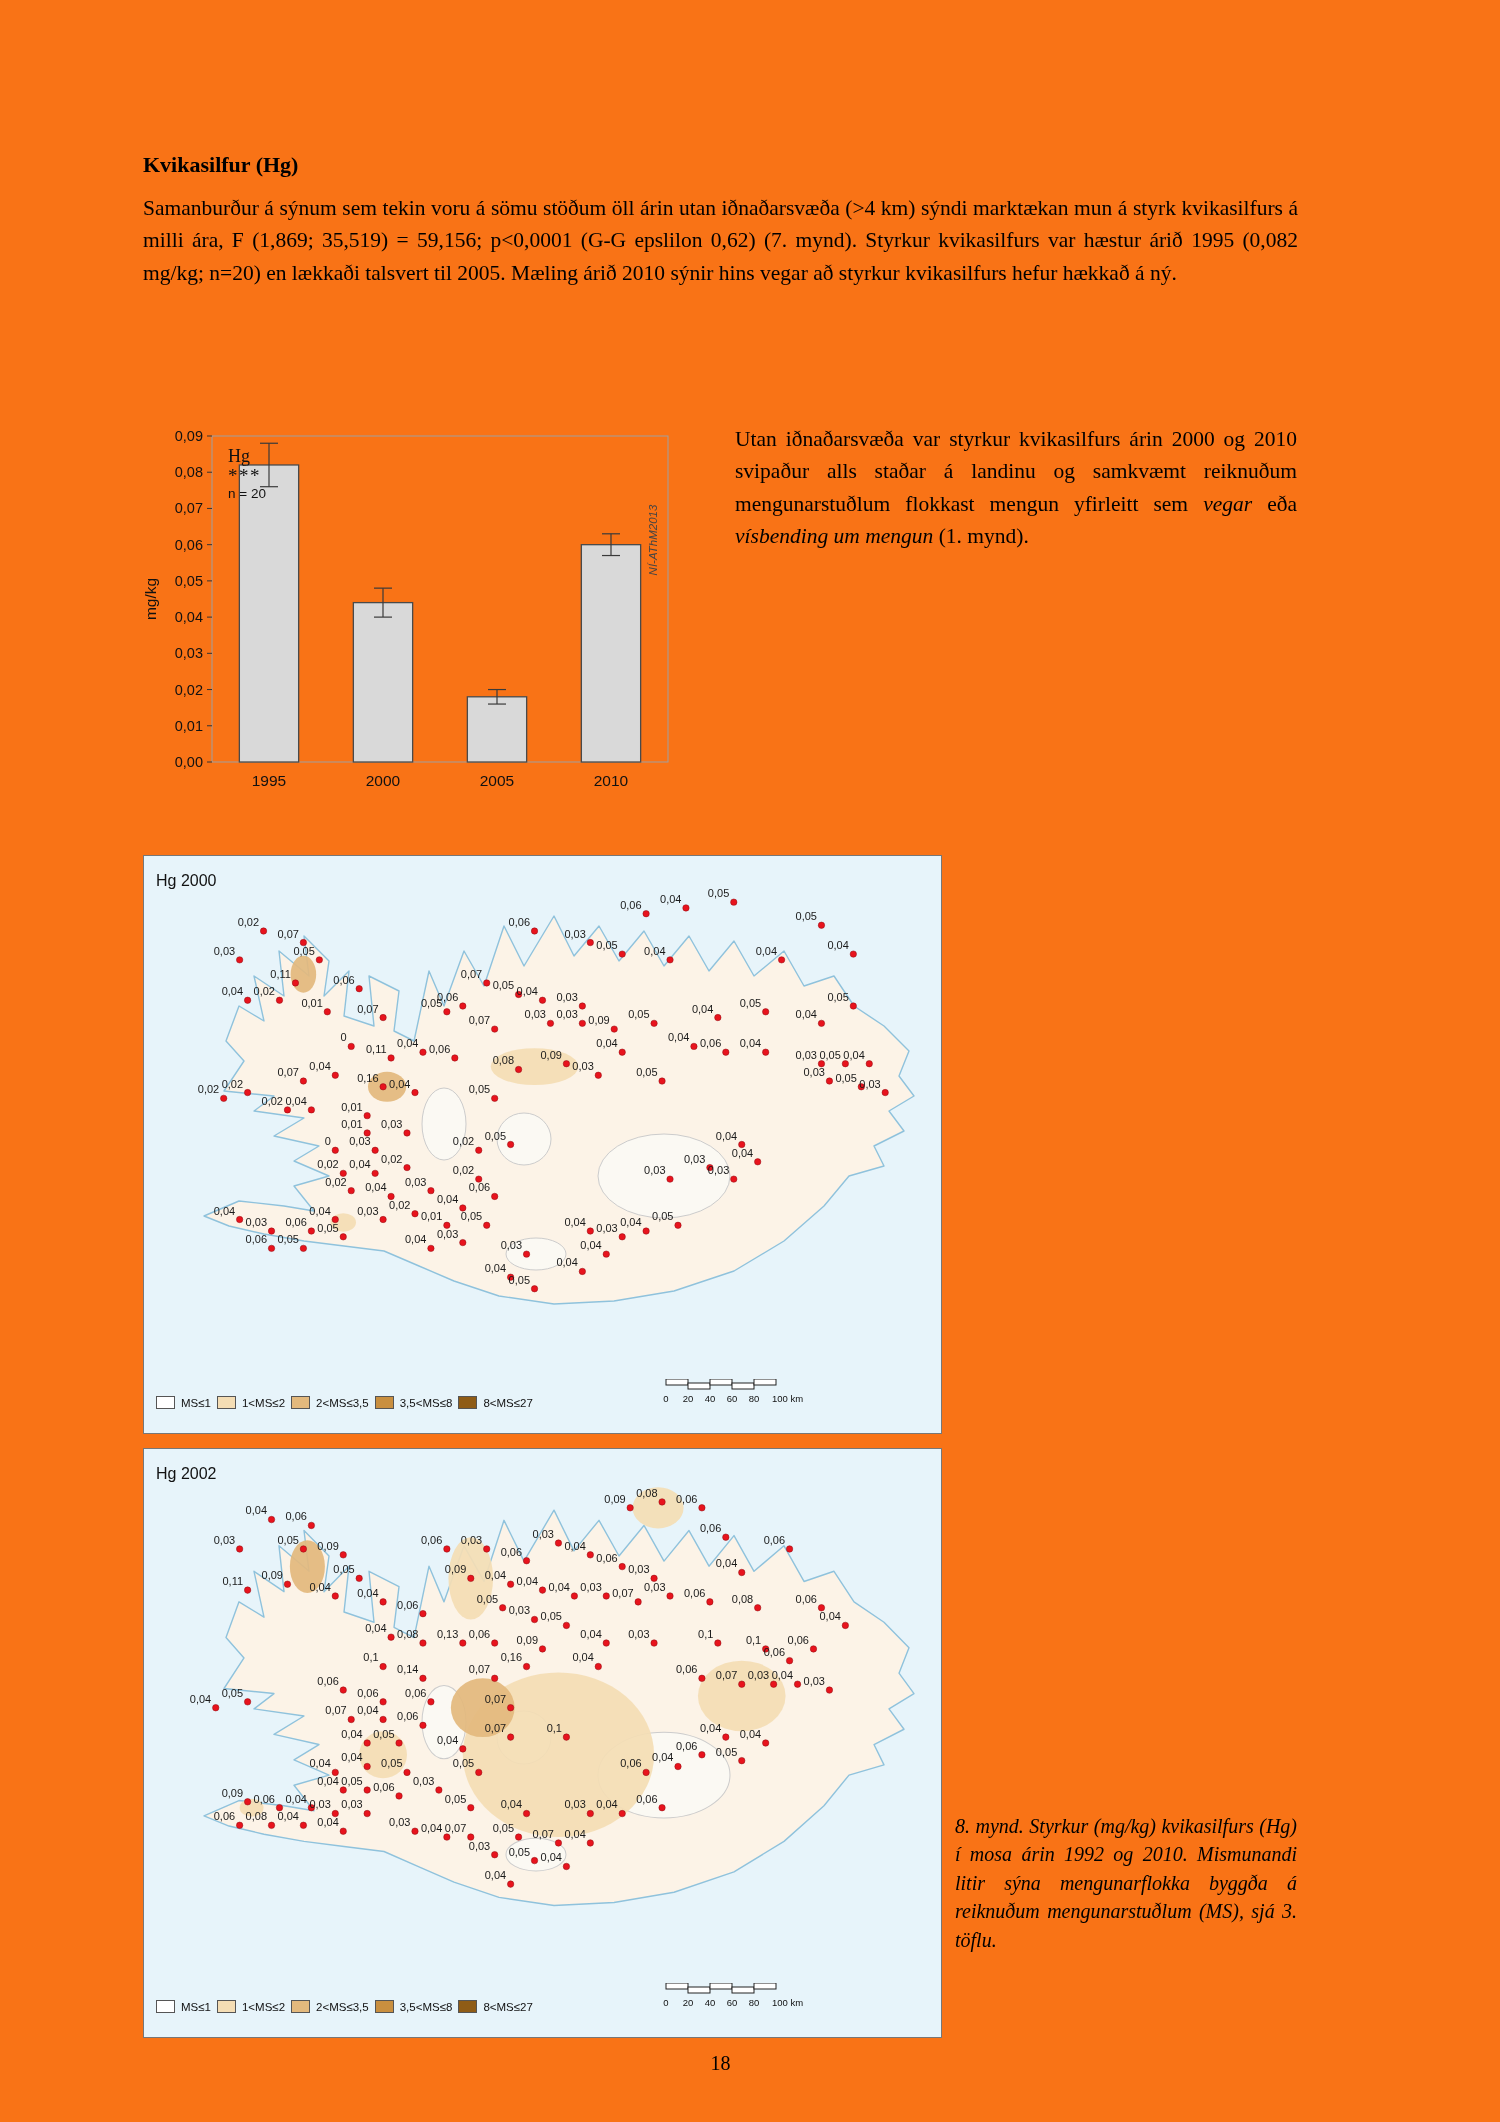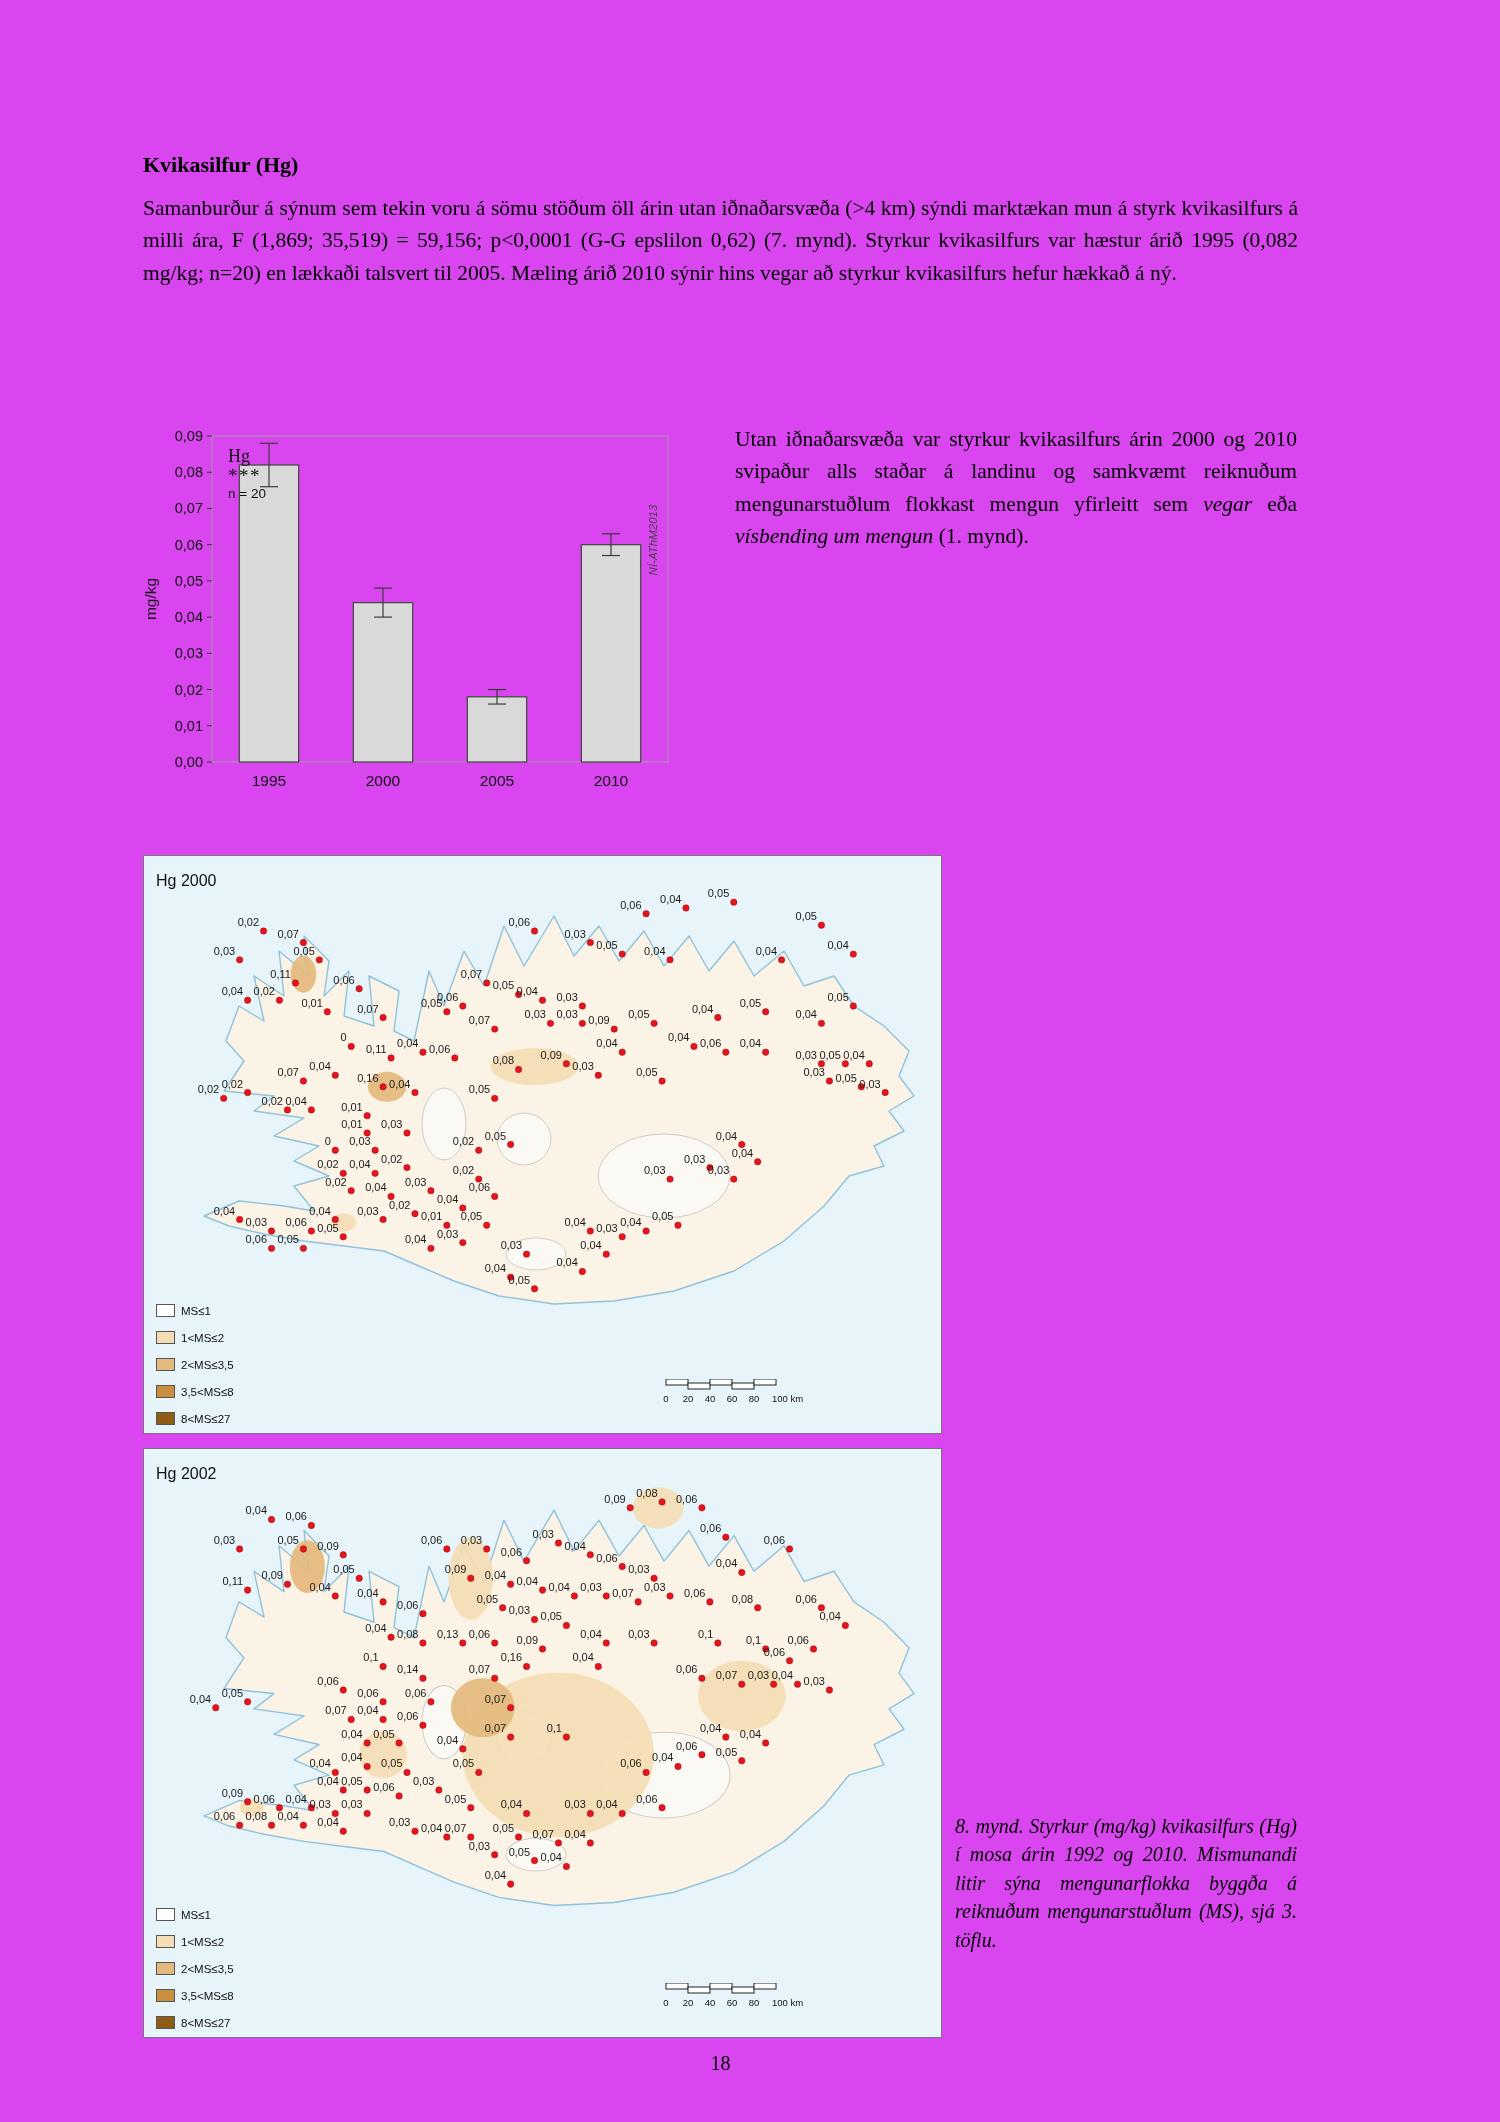--- a/index.html
+++ b/index.html
@@ -1,32 +1,32 @@
 <!DOCTYPE html>
 <html><head>
 <meta charset="utf-8">
 <style>
   html,body{margin:0;padding:0;background:#888;}
-  .page{position:relative;width:1500px;height:2122px;background:#d946ef;margin:0 auto;
+  .page{position:relative;width:1500px;height:2122px;background:#f97316;margin:0 auto;
         font-family:"Liberation Serif", serif;color:#000;overflow:hidden;}
   .heading{position:absolute;left:143px;top:152px;font-size:22px;font-weight:bold;margin:0;}
   .body-text{font-size:21.5px;line-height:1.5;text-align:justify;margin:0;}
   .para-intro{position:absolute;left:143px;top:192px;width:1155px;}
   .chart-wrap{position:absolute;left:140px;top:420px;width:565px;height:405px;}
   .chart-wrap svg{width:565px;height:405px;display:block;}
   .right-col{position:absolute;left:735px;top:423px;width:562px;}
   .caption{font-size:19.5px;line-height:1.42;font-style:italic;text-align:justify;margin:0;}
   .right-col .caption{margin-top:34px;}
   .it{font-style:italic;}
   .map-box{position:absolute;left:143px;width:797px;border:1px solid #777;background:#e7f4fa;overflow:hidden;}
   #map0{top:855px;height:577px;}
   #map1{top:1448px;height:588px;}
   .mapsvg{position:absolute;left:0;top:0;width:100%;height:100%;}
   .map-title{position:absolute;left:12px;top:16px;font-family:"Liberation Sans",sans-serif;font-size:16px;color:#111;}
-  .legend{position:absolute;left:12px;bottom:8px;display:flex;flex-direction:column;gap:14px;}
+  .legend{position:absolute;left:12px;bottom:24px;display:flex;flex-direction:row;gap:6px;}
   .lgrow{display:flex;align-items:center;gap:6px;font-family:"Liberation Sans",sans-serif;font-size:11.5px;color:#111;}
   .sw{display:inline-block;width:19px;height:13px;border:1px solid #555;box-sizing:border-box;}
   .scalebar{position:absolute;right:118px;bottom:22px;}
   .caption8{position:absolute;left:955px;top:1812px;width:342px;font-size:20px;}
   .page-number{position:absolute;left:143px;top:2052px;width:1155px;text-align:center;font-size:20px;}
 </style>
 </head>
 <body>
 
 <div class="page">

